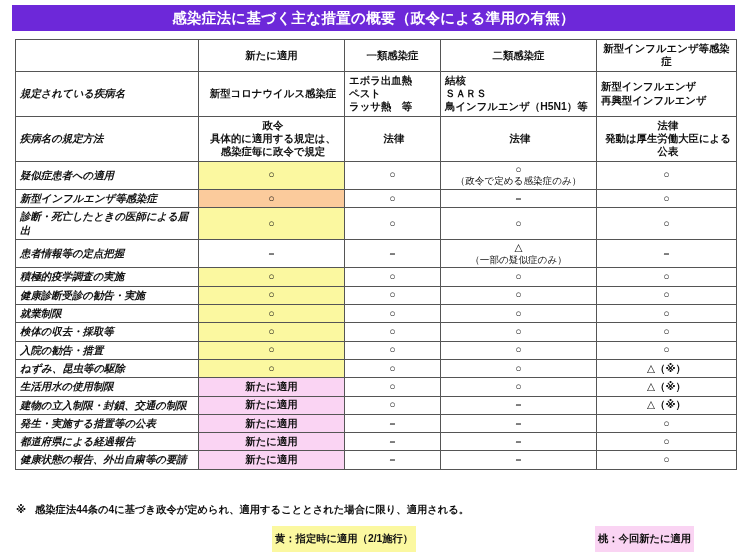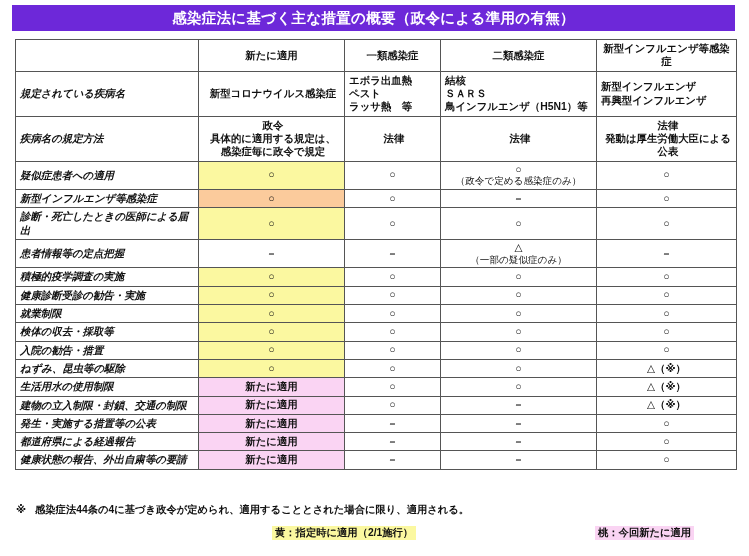--- a/index.html
+++ b/index.html
@@ -134,21 +134,21 @@
     left: 0;
     top: 526px;
     width: 749px;
     height: 18px;
   }
   .legend .chip {
     position: absolute;
     font-size: 10.3px;
     font-weight: bold;
     color: #111111;
-    padding: 0 3px;
+    padding: 6px 3px;
     white-space: nowrap;
   }
   .legend .chip.l0 { left: 272px; }
   .legend .chip.l1 { left: 408px; margin-top: 41px; }
   .legend .chip.l2 { left: 595px; }
 </style>
 </head>
 <body>
 
 <div id="page">

